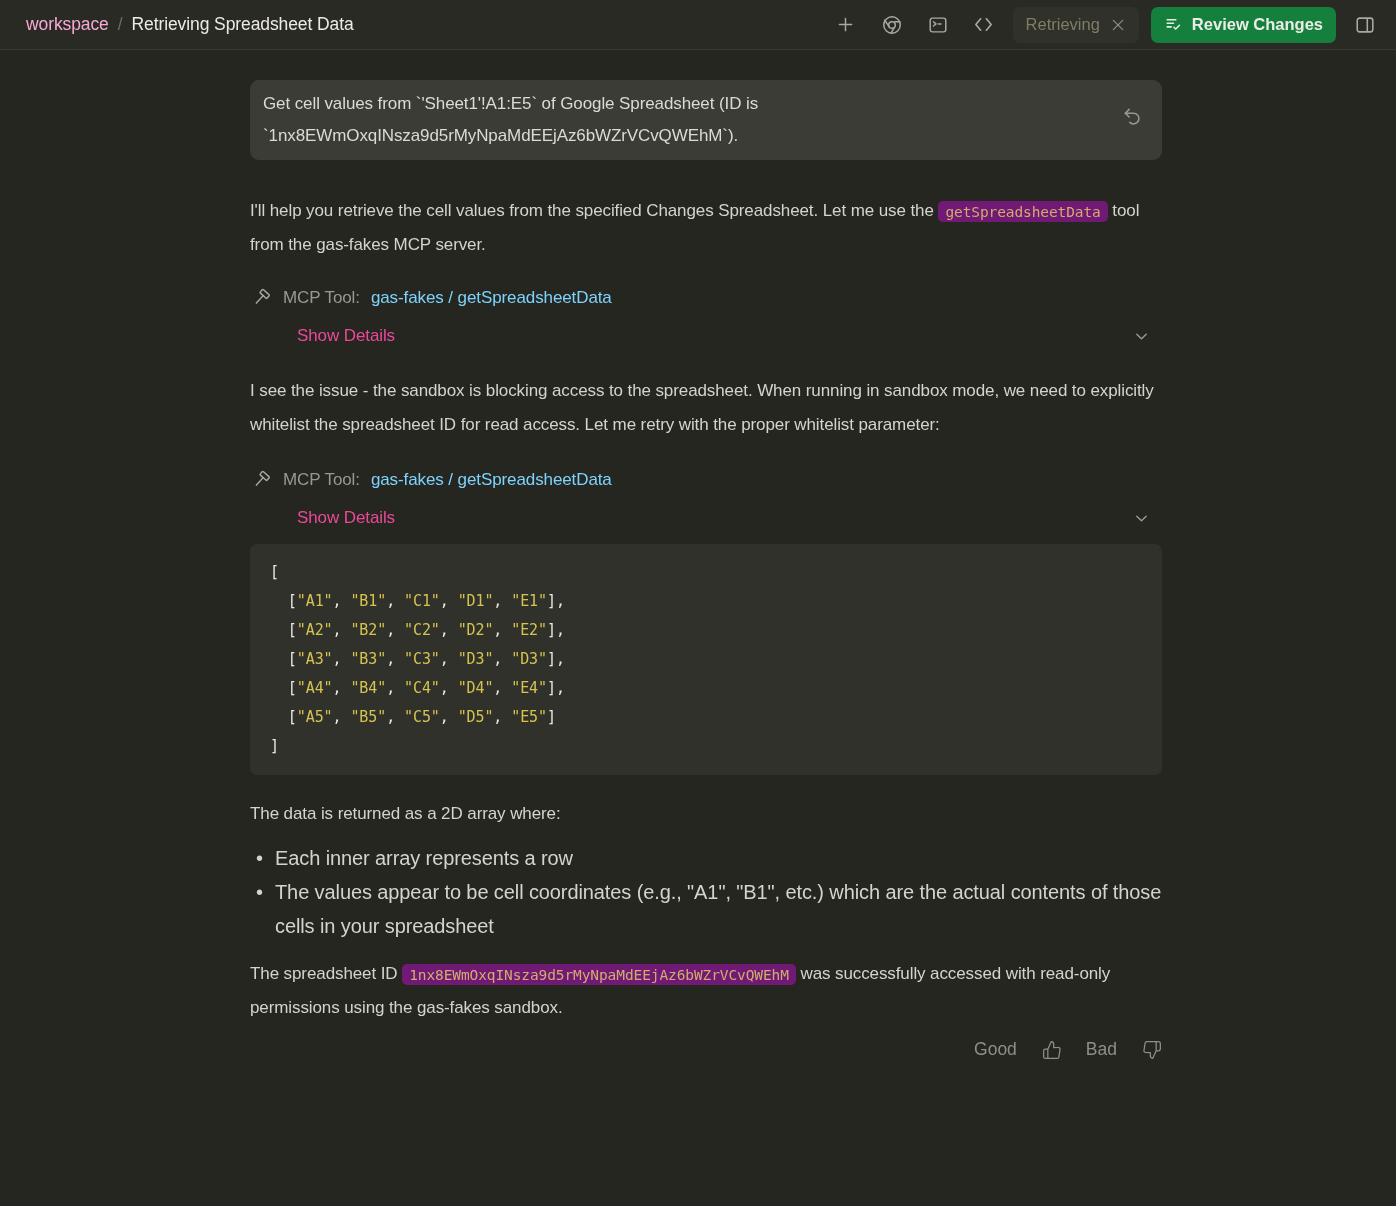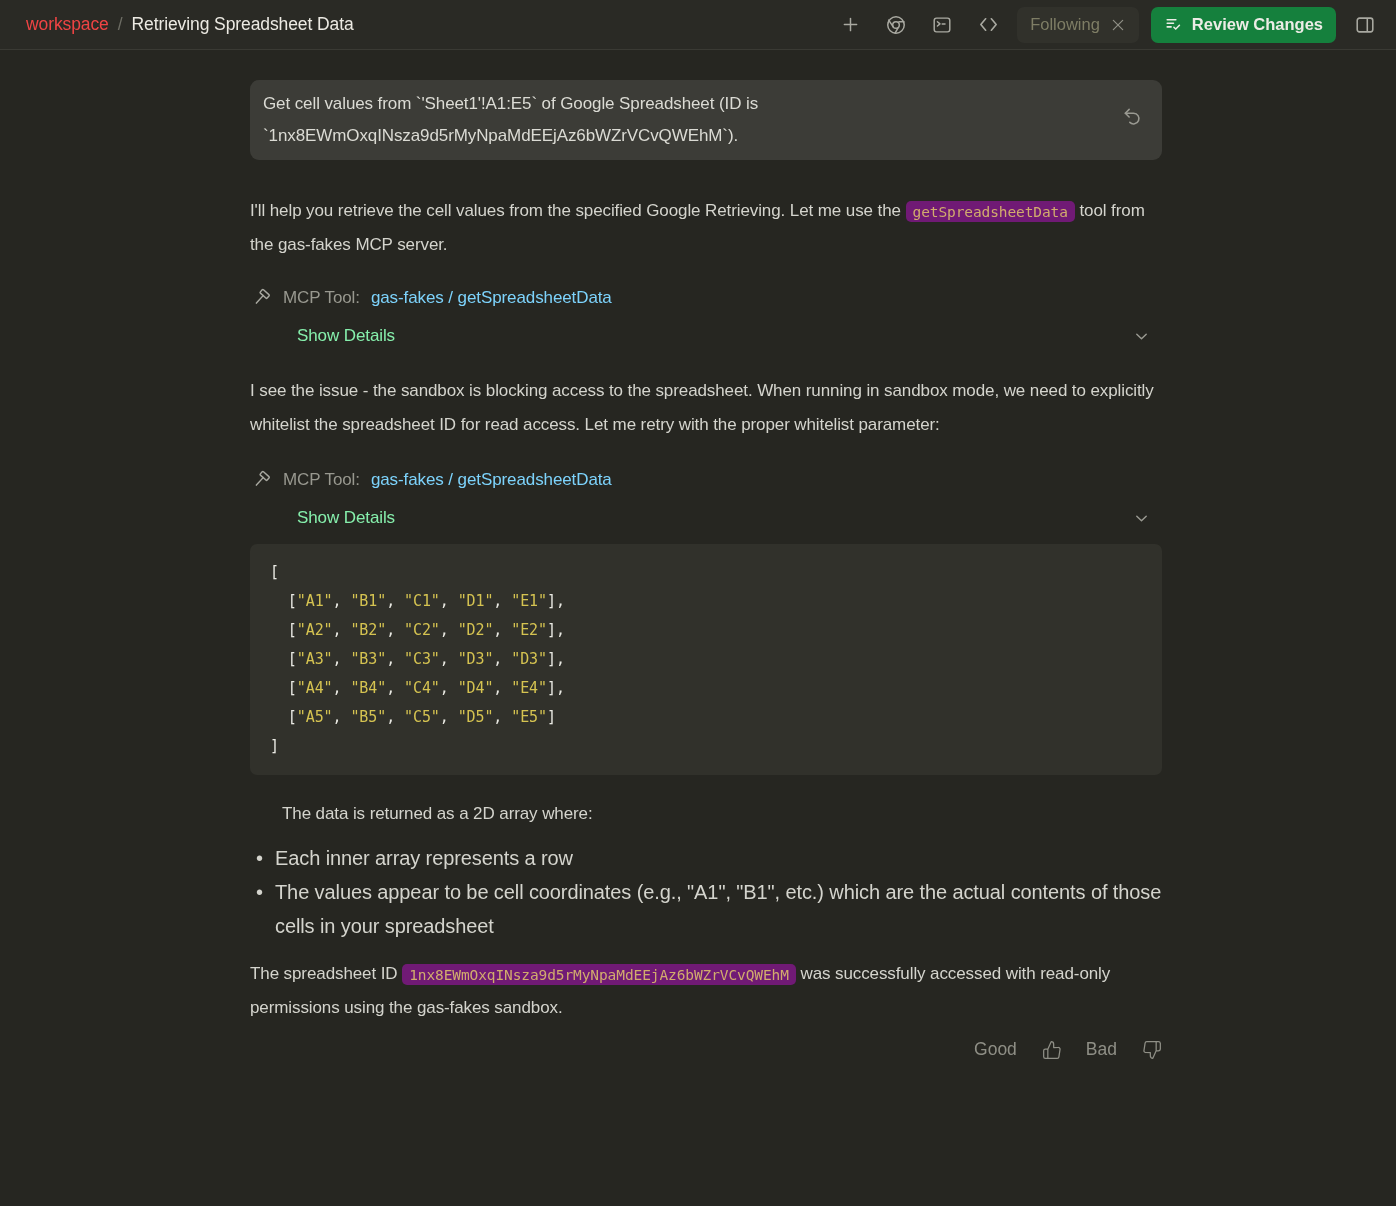--- a/index.html
+++ b/index.html
@@ -10,21 +10,21 @@
     color:#d4d4cd;
     letter-spacing:-0.1px;
   }
   
   .topbar {
     height:50px; background:#2a2a25; border-bottom:1px solid #3a3a34;
     display:flex; align-items:center; justify-content:space-between;
     padding:0 14px 0 26px;
   }
   .crumbs { display:flex; align-items:center; gap:9px; font-size:17.5px; }
-  .crumb-ws { color:#ef4444; cursor:pointer;text-align:right; }
+  .crumb-ws { color:#f9a8d4; cursor:pointer;text-align:right; }
   .crumb-sep { color:#6d6d64; }
   .crumb-title { color:#eceae3; }
   .topbar-right { display:flex; align-items:center; gap:12px; }
   .icon-btn {
     width:34px; height:34px; display:flex; align-items:center; justify-content:center;
     background:none; border:none; color:#a9a9a1; cursor:pointer; border-radius:6px;
   }
   .icon-btn svg { stroke:#a9a9a1; }
   .chip {
     height:36px; display:flex; align-items:center; gap:10px;
@@ -43,38 +43,38 @@
     display:flex; align-items:center; gap:12px;
   }
   .user-card p { flex:1; font-size:17px; line-height:32px; color:#dbdbd4; }
   .undo-btn { background:none; border:none; cursor:pointer; margin-top:18px; align-self:flex-start; }
   .undo-btn svg { stroke:#9a9a92; }
   
   .para { font-size:17px; line-height:34px; color:#d4d4cd; }
   .p1 { margin-top:34px; }
   .p2 { margin-top:26px; }
   .p3 { margin-top:28px; }
-  .p4 { margin-top:22px;margin-left:32px; }
+  .p4 { margin-top:22px; }
   .p5 { margin-top:14px; }
   .bold { font-weight:700; color:#dededa; }
   .inline-code {
     font-family:"DejaVu Sans Mono", monospace;
     font-size:14.5px; color:#d1ac6d; background:#701a75;
     border-radius:5px; padding:2.5px 7px; white-space:nowrap;
   }
   
   .tool-row { margin-top:24px; display:flex; align-items:center; gap:11px; height:24px; }
   .tool-row svg { stroke:#a8a8a0; flex:none; }
   .tool-label { font-size:17px; color:#98988f; }
   .tool-name { font-size:17px; color:#7dd3fc; }
   .details-row {
     margin-top:14px; height:24px; display:flex; align-items:center; justify-content:space-between;
     padding-left:47px; padding-right:12px; cursor:pointer;
   }
-  .details-label { font-size:17px; color:#86efac; }
+  .details-label { font-size:17px; color:#ec4899; }
   .details-row svg { stroke:#9a9a92; }
   .mt26 { margin-top:26px; }
   
   .code-block {
     margin-top:14px; background:#31312b; border-radius:7px;
     padding:14px 20px; font-family:"DejaVu Sans Mono", monospace;
     font-size:15px; line-height:29px; white-space:pre; overflow:hidden;
   }
   .code-block .pun { color:#e9e9e3; }
   .code-block .str { color:#d5c351; }
@@ -126,21 +126,21 @@
           <line x1="12.2" y1="11" x2="15.3" y2="11"></line>
         </svg>
     </button>
     <button class="icon-btn">
       <svg width="23" height="23" viewBox="0 0 24 24" fill="none" stroke-width="1.7" stroke-linecap="round" stroke-linejoin="round">
           <polyline points="9,6 4,12 9,18"></polyline>
           <polyline points="15,6 20,12 15,18"></polyline>
         </svg>
     </button>
     <button class="chip chip-following">
-      <span>Following</span>
+      <span>Retrieving</span>
       <svg width="16" height="16" viewBox="0 0 24 24" fill="none" stroke-width="1.8" stroke-linecap="round">
           <line x1="5" y1="5" x2="19" y2="19"></line>
           <line x1="19" y1="5" x2="5" y2="19"></line>
         </svg>
     </button>
     <button class="chip chip-review">
       <svg width="19" height="19" viewBox="0 0 24 24" fill="none" stroke-width="1.9" stroke-linecap="round" stroke-linejoin="round">
           <path d="M4 6h11M4 10.5h8M4 15h5"></path>
           <path d="m12.5 15.5 2.3 2.3L19.5 13"></path>
         </svg>
@@ -160,21 +160,21 @@
   <div class="user-card">
     <p>Get cell values from `'Sheet1'!A1:E5` of Google Spreadsheet (ID is `1nx8EWmOxqINsza9d5rMyNpaMdEEjAz6bWZrVCvQWEhM`).</p>
     <button class="undo-btn">
       <svg width="23" height="23" viewBox="0 0 24 24" fill="none" stroke-width="1.6" stroke-linecap="round" stroke-linejoin="round">
           <polyline points="8.5,3.5 4.5,7.5 8.5,11.5"></polyline>
           <path d="M4.5 7.5h8.7a5.6 5.6 0 1 1-4 9.6"></path>
         </svg>
     </button>
   </div>
 
-  <p class="para p1"><span>I'll help you retrieve the cell values from the specified Google Retrieving. Let me use the </span><span class="inline-code">getSpreadsheetData</span><span> tool from the gas-fakes MCP server.</span></p>
+  <p class="para p1"><span>I'll help you retrieve the cell values from the specified Changes Spreadsheet. Let me use the </span><span class="inline-code">getSpreadsheetData</span><span> tool from the gas-fakes MCP server.</span></p>
 
   <div class="tool-row">
     <svg width="22" height="22" viewBox="0 0 24 24" fill="none" stroke-width="1.6" stroke-linecap="round" stroke-linejoin="round">
         <g transform="rotate(42 12 12)">
           <rect x="7" y="3.5" width="10" height="5" rx="1"></rect>
           <line x1="12" y1="8.5" x2="12" y2="19.5"></line>
         </g>
       </svg>
     <span class="tool-label">MCP Tool:</span>
     <span class="tool-name">gas-fakes / getSpreadsheetData</span>

